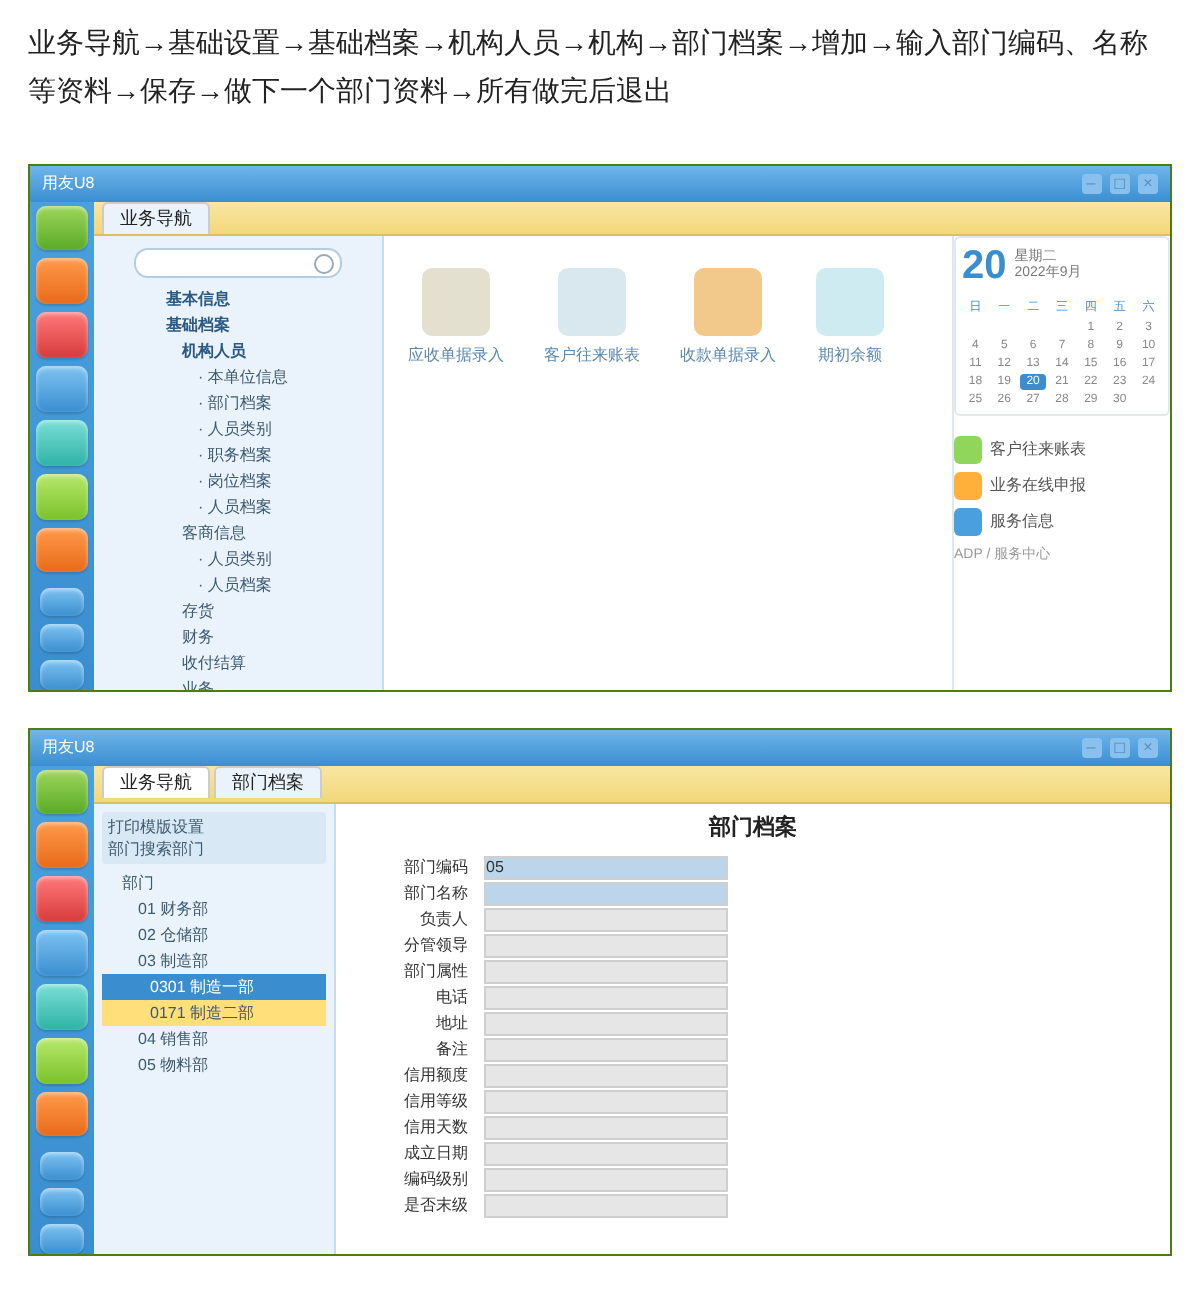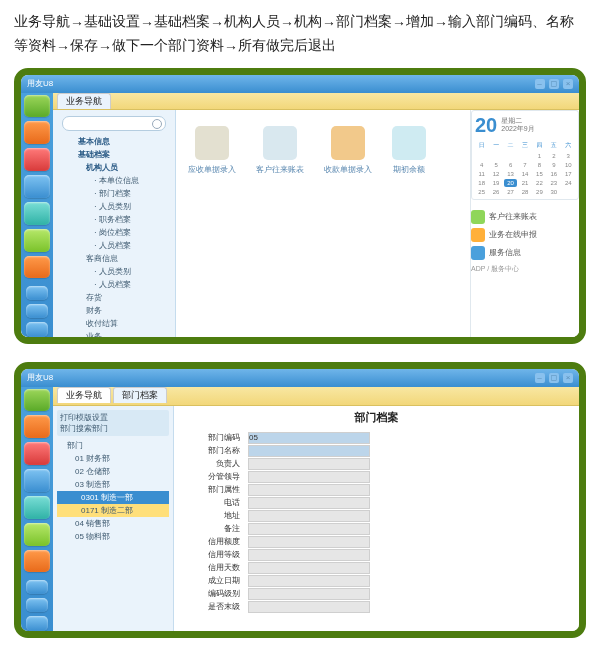--- a/index.html
+++ b/index.html
@@ -1,38 +1,38 @@
 <!DOCTYPE html>
 <html><head>
 <meta charset="utf-8">
 <style>
   body{margin:0;background:#fff;font-family:"Microsoft YaHei",SimSun,sans-serif;font-size:14px;color:#222;width:600px}
   .page{padding:10px 14px 14px}
   .hdr{font-size:15px;line-height:1.6;margin-bottom:6px}
-  .path{font-size:14px;line-height:1.7;margin-bottom:10px}
-  .shot{border:7px solid #4d7c0f;border-radius:14px;margin-bottom:18px;overflow:hidden}
+  .path{font-size:14px;line-height:1.7;margin-bottom:24px}
+  .shot{border:1px solid #4d7c0f;border-radius:0;margin-bottom:18px;overflow:hidden}
   .titlebar{height:18px;background:linear-gradient(#6fb5ea,#3a8ed0);display:flex;align-items:center;justify-content:space-between;padding:0 6px;font-size:8px;color:#fff}
   .winbtns span{display:inline-block;width:10px;height:10px;margin-left:2px;background:#89c1ee;border-radius:2px;color:#5a8fb8;font-size:8px;text-align:center;line-height:10px}
   .app{display:flex;height:244px;background:#fff}
   .ibar{width:32px;background:linear-gradient(#4aa0dc,#3a8ed0);display:flex;flex-direction:column;align-items:center;padding-top:2px;gap:4px}
   .ib{width:26px;height:26px;border-radius:5px;box-shadow:inset 0 1px 2px rgba(255,255,255,.5),0 1px 1px rgba(0,0,0,.15)}
   .ib.gr{background:linear-gradient(#9cd65a,#5aaa28)}
   .ib.or{background:linear-gradient(#ff9a4a,#e86a1a)}
   .ib.rd{background:linear-gradient(#ff7a7a,#d83a3a)}
   .ib.bl{background:linear-gradient(#7ec3f2,#3a8ed0)}
   .ib.te{background:linear-gradient(#7aded6,#2fb2a6)}
   .ib.lg{background:linear-gradient(#b6e86a,#7ac22a)}
   .ib.sp{flex:1}
   .ib.sm{width:22px;height:16px}
   .tabrow{height:18px;background:linear-gradient(#f8e7a2,#f2d77a);border-bottom:1px solid #d9c060;display:flex;align-items:flex-start;padding-left:4px;font-size:9px}
   .tabrow .tab{background:#fff;border:1px solid #ccc;border-bottom:none;border-radius:3px 3px 0 0;padding:1px 8px;margin-right:2px}
   .tabrow .tab.act{background:#eaf3fc}
   .mid{flex:1;display:flex;flex-direction:column}
   .content{flex:1;display:flex}
-  .left{width:108px;background:#eaf3fb;border-right:1px solid #c5dcee;padding:4px 7px;font-size:8px;color:#3e5a70;overflow:hidden}
+  .left{width:108px;background:#eaf3fb;border-right:1px solid #c5dcee;padding:4px 18px;font-size:8px;color:#3e5a70;overflow:hidden}
   .srch{height:13px;background:#fff;border:1px solid #b5cde0;border-radius:7px;margin:2px 2px 4px;position:relative}
   .srch::after{content:"";position:absolute;right:3px;top:2px;width:8px;height:8px;border:1px solid #9ab;border-radius:50%}
   .tnode{padding:1px 0 1px 10px;white-space:nowrap}
   .tnode.b{font-weight:bold;color:#2a5a85}
   .tnode.l2{padding-left:18px}.tnode.l3{padding-left:26px}.tnode.l4{padding-left:34px}
   .main{flex:1;background:#fff;display:flex;align-items:flex-start;gap:20px;padding:16px 12px}
   .desk{display:flex;flex-direction:column;align-items:center;font-size:8px;color:#5a88b0;gap:4px}
   .desk .ic{width:34px;height:34px;border-radius:5px}
   .right{width:108px;background:#fff;border-left:1px solid #e0e8ee;padding:0;font-size:8px;color:#555}
   .cal{border:1px solid #e0e8ee;border-radius:3px;padding:3px;margin-bottom:10px}

